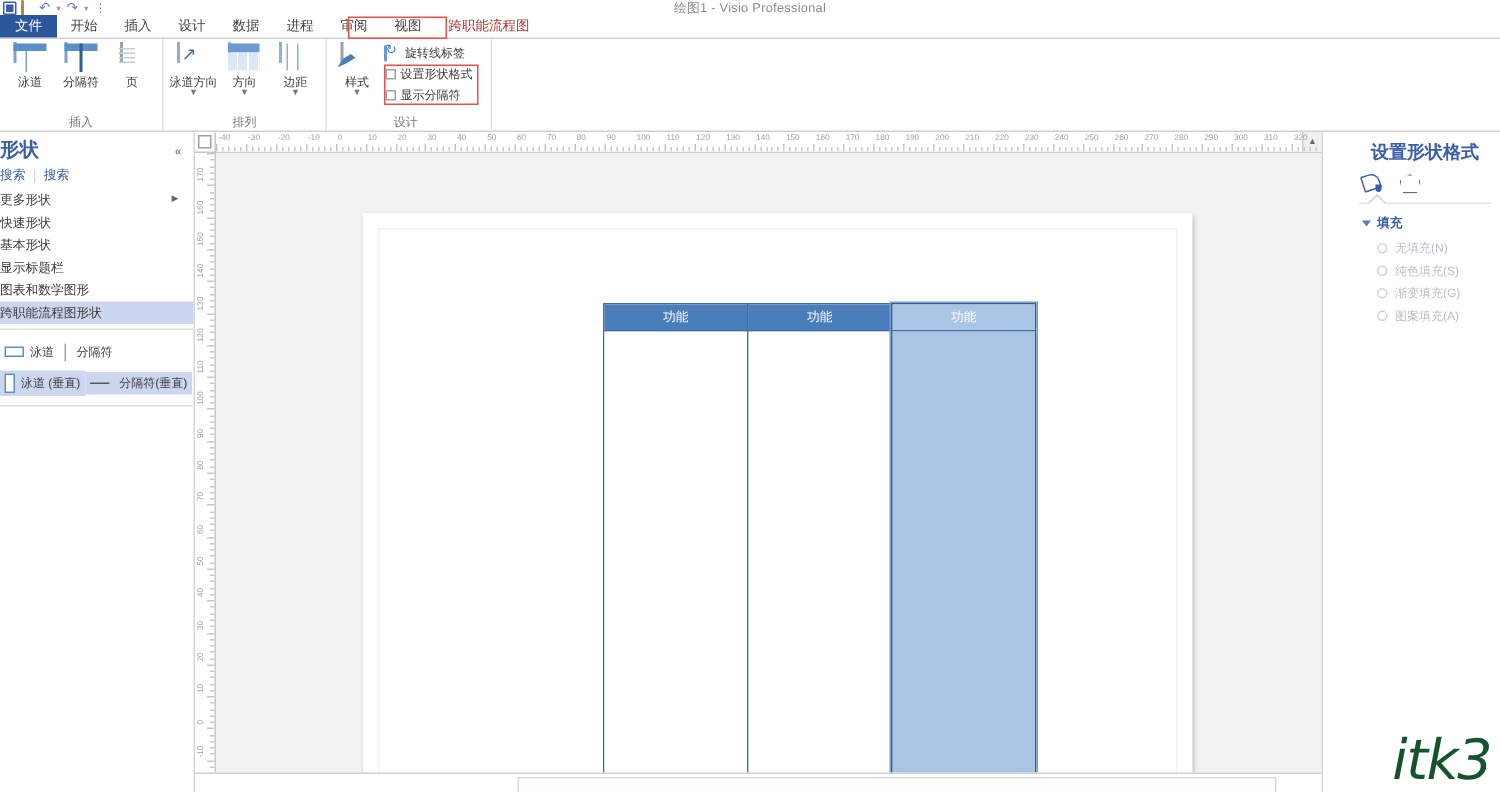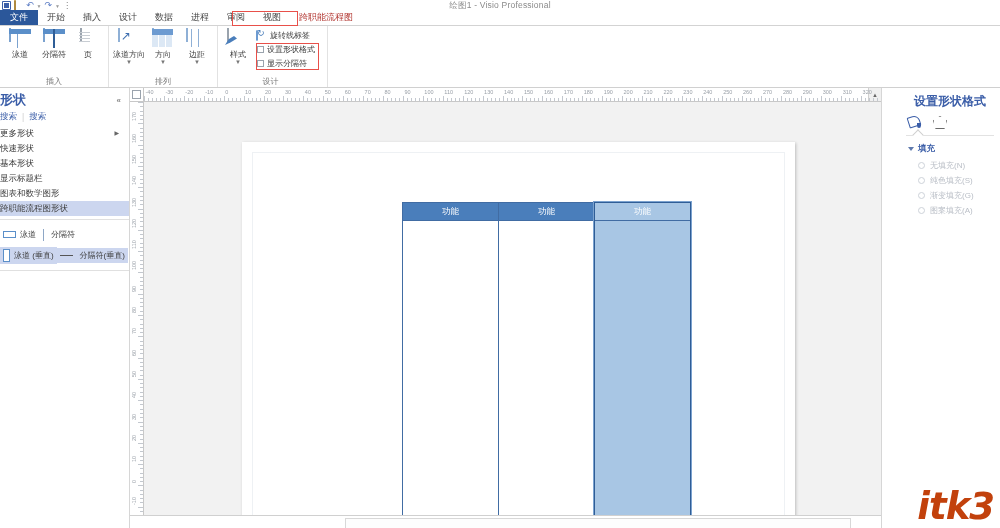--- a/index.html
+++ b/index.html
@@ -192,21 +192,21 @@
   .tri-down { width:0;height:0;border-left:3px solid transparent;border-right:3px solid transparent;border-top:4px solid #5f7aad; }
   .tri-right { width:0;height:0;border-top:3px solid transparent;border-bottom:3px solid transparent;border-left:4px solid #5f7aad; }
   .radio-row { display:flex; align-items:center; gap:5px; padding:2px 0 2px 12px; font-size:8px; color:#b9bec6; }
   .radio { width:7px;height:7px;border-radius:50%;border:1px solid #cdd2d9;background:#fff;flex:0 0 auto; }
 
   
   .watermark {
     position:absolute; right:6px; bottom:4px; display:flex; align-items:flex-end;
     pointer-events:none; user-select:none;
   }
-  .wm-main { font-size:37px; font-weight:bold; color:#c2410c; font-style:italic;
+  .wm-main { font-size:37px; font-weight:normal; color:#14532d; font-style:italic;
     letter-spacing:-1px; line-height:34px; font-family:"DejaVu Sans", sans-serif; }
   .wm-stack { display:flex; flex-direction:column; align-items:flex-start; margin-left:-2px; }
   .wm-cn { font-size:15px; color:#2f7ae5; font-weight:bold; line-height:15px; letter-spacing:1px; }
   .wm-com { font-size:30px; font-weight:bold; color:#2f7ae5; font-style:italic; line-height:26px; letter-spacing:-1px;
     font-family:"DejaVu Sans", sans-serif;}
 
   
   .bottom-strip {
     position:absolute; left:130px; right:119px; bottom:0; height:13px;
     background:#fff; border-top:1px solid #d0d0d0;

